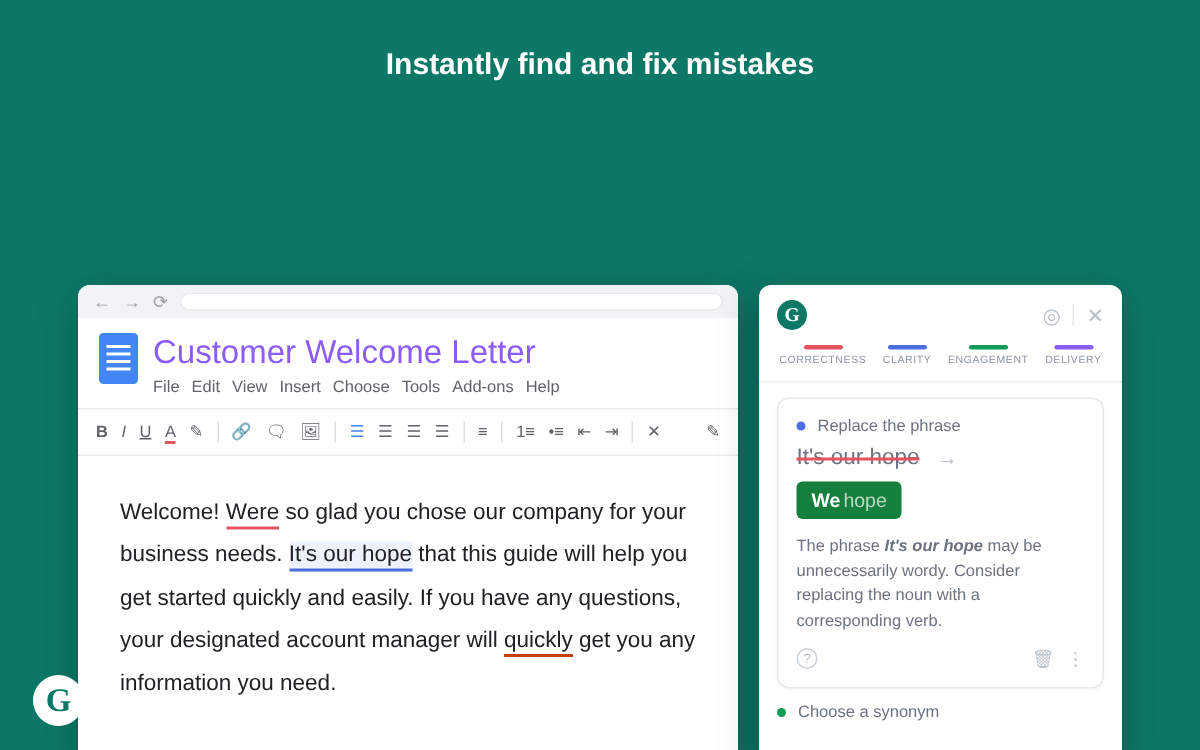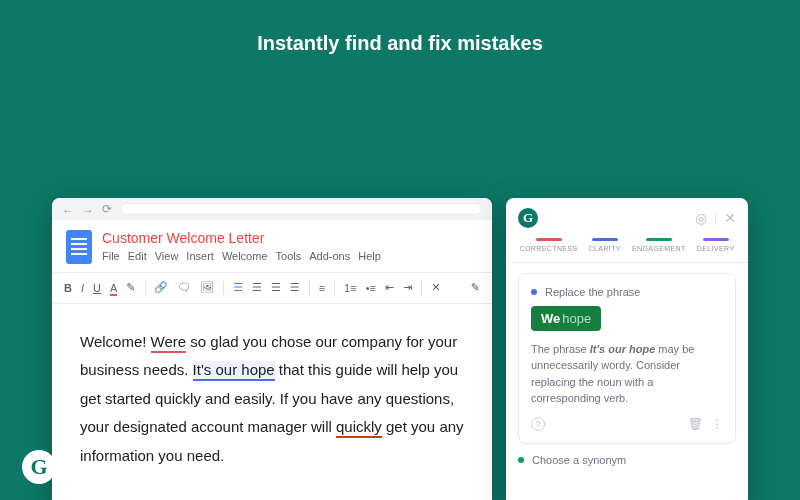--- a/index.html
+++ b/index.html
@@ -40,21 +40,21 @@
   }
   .docs-icon {
     width: 26px; height: 34px; background: #4285f4; border-radius: 3px;
     position: relative;
   }
   .docs-icon::before {
     content:""; position:absolute; left:5px; right:5px; top:8px; height:2px;
     background:#fff; box-shadow: 0 5px 0 #fff, 0 10px 0 #fff, 0 15px 0 #fff;
   }
   .title-area { flex:1; }
-  .doc-title { font-size: 14px; color:#ef4444; }
+  .doc-title { font-size: 22px; color:#8b5cf6; }
   .menu-row { display:flex; gap:8px; margin-top:4px; font-size:11px; color:#5f6368; }
   .toolbar {
     display:flex; align-items:center; gap:9px; padding: 8px 12px;
     border-top:1px solid #e8eaed; border-bottom:1px solid #e8eaed;
     margin-top:8px; color:#5f6368; font-size:11px;
   }
   .toolbar .sep { width:1px; height:14px; background:#e0e0e0; }
   .toolbar .spacer { flex:1; }
   .doc-body {
     padding: 24px 28px 40px 28px; font-size: 15px; line-height: 1.9;
@@ -151,21 +151,21 @@
     </div>
     <div class="doc-header">
       <div class="docs-icon"></div>
       <div class="title-area">
         <div class="doc-title">Customer Welcome Letter</div>
         <div class="menu-row">
           <span>File</span>
           <span>Edit</span>
           <span>View</span>
           <span>Insert</span>
-          <span>Welcome</span>
+          <span>Choose</span>
           <span>Tools</span>
           <span>Add-ons</span>
           <span>Help</span>
         </div>
       </div>
     </div>
     <div class="toolbar">
       <b>B</b>
       <i>I</i>
       <span style="text-decoration:underline">U</span>
@@ -211,20 +211,24 @@
       <div class="tab"><div class="bar bar-green"></div><span>ENGAGEMENT</span></div>
       <div class="tab"><div class="bar bar-purple"></div><span>DELIVERY</span></div>
     </div>
     <div class="cards">
 
       <div class="card">
         <div class="card-min">
           <span class="dot dot-blue"></span>
           <span>Replace the phrase</span>
         </div>
+        <div style="margin-top:6px;">
+          <span class="strike">It's our hope</span>
+          <span class="arrow-right">→</span>
+        </div>
         <div class="chip">
           <b>We</b><span class="faded">hope</span>
         </div>
         <div class="explain">
           <span>The phrase </span><em>It's our hope</em><span> may be unnecessarily wordy. Consider replacing the noun with a corresponding verb.</span>
         </div>
         <div class="card-foot">
           <span class="help-circle">?</span>
           <span class="spacer"></span>
           <span>🗑</span>

